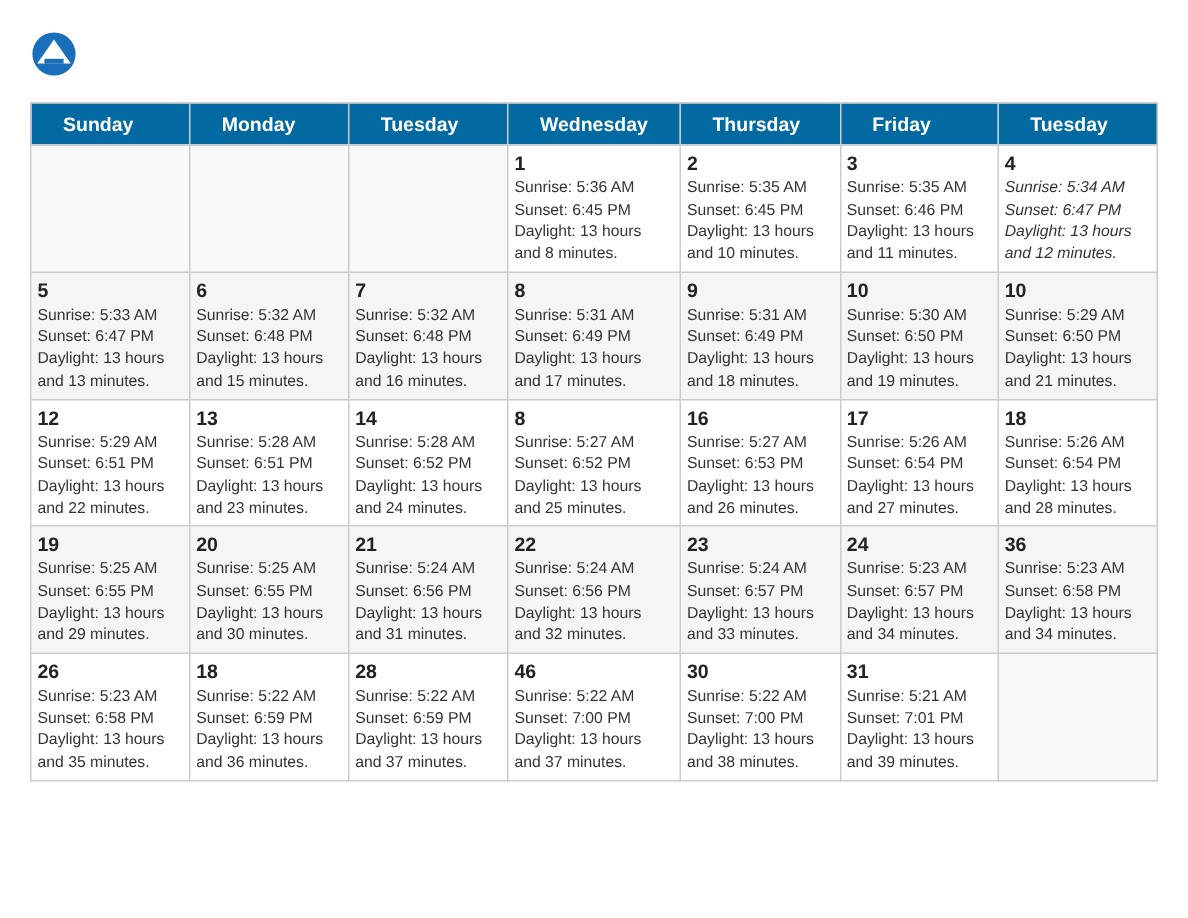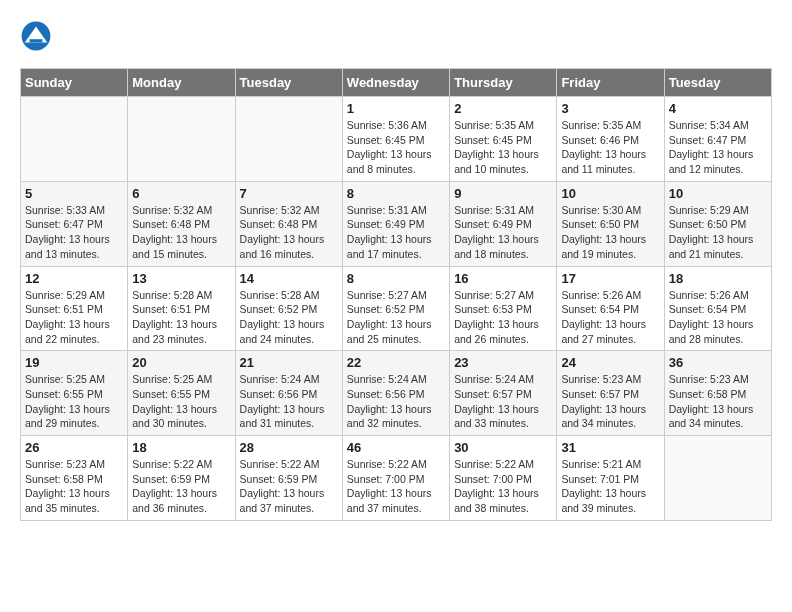--- a/index.html
+++ b/index.html
@@ -52,23 +52,23 @@
       font-size: 18px;
       color: #444;
       font-weight: normal;
     }
     .calendar {
       width: 100%;
       border-collapse: collapse;
       font-size: 11px;
     }
     .calendar thead tr th {
-      background-color: #737373;
+      background-color: #0369a1;
       color: #fff;
-      padding: 6px 4px;
+      padding: 6px 21px;
       text-align: left;
       font-size: 13px;
       font-weight: bold;
       border: 1px solid #ccc;
     }
     .calendar tbody tr td {
       vertical-align: top;
       border: 1px solid #ccc;
       padding: 4px;
       min-height: 80px;
@@ -150,21 +150,21 @@
         </td>
         <td>
           <span class="day-num">3</span>
           <div class="day-info" style="white-space: pre-line;">Sunrise: 5:35 AM
 Sunset: 6:46 PM
 Daylight: 13 hours
 and 11 minutes.</div>
         </td>
         <td>
           <span class="day-num">4</span>
-          <div class="day-info" style="white-space: pre-line;">Sunrise: 5:34 AM
+          <div class="day-info" style="white-space: pre-line; font-style: italic;">Sunrise: 5:34 AM
 Sunset: 6:47 PM
 Daylight: 13 hours
 and 12 minutes.</div>
         </td>
       </tr>
       <tr>
         <td>
           <span class="day-num">5</span>
           <div class="day-info" style="white-space: pre-line;">Sunrise: 5:33 AM
 Sunset: 6:47 PM

